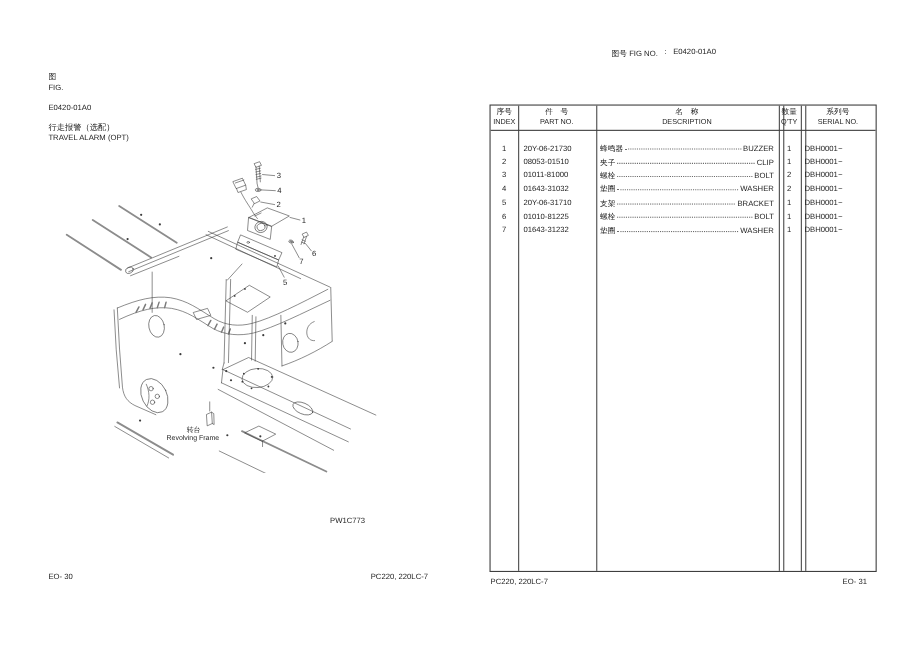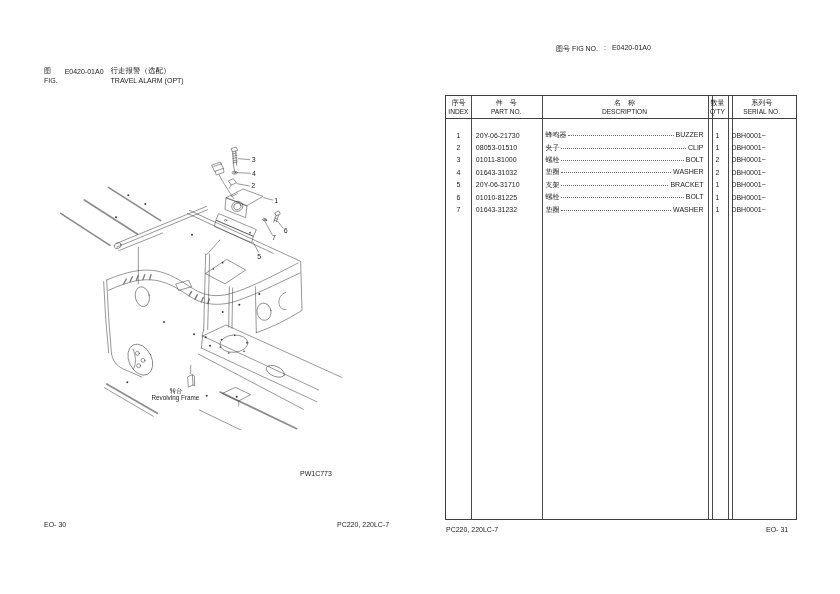--- a/index.html
+++ b/index.html
@@ -1,21 +1,21 @@
 <!DOCTYPE html>
 <html><head>
 <meta charset="utf-8">
 <style>
   html,body { margin:0; padding:0; background:#ffffff; }
   .page {
     position:relative; width:840px; height:594px; background:#fff;
     font-family:"Liberation Sans", sans-serif; color:#1c1c1c; overflow:hidden;
   }
   
-  .fig-header { position:absolute; left:44px; top:66px; display:flex; gap:7px; font-size:7px; line-height:10px; }
+  .fig-header { position:absolute; left:44px; top:66px; display:flex; gap:7px; font-size:7px; line-height:10px;flex-direction:column; }
   .fig-header .stack div { white-space:nowrap; }
   .fig-header .figno { margin-top:1px; }
   .fig-header .title-zh { font-size:7.5px; }
   
   .figno-header { position:absolute; left:556px; top:44px; display:flex; gap:6px; font-size:7px; white-space:nowrap; }
   
   .parts-table {
     position:absolute; left:445px; top:95px; width:352px; height:425px;
     border:1px solid #3f3f3f; box-sizing:border-box; font-size:7px;
   }

